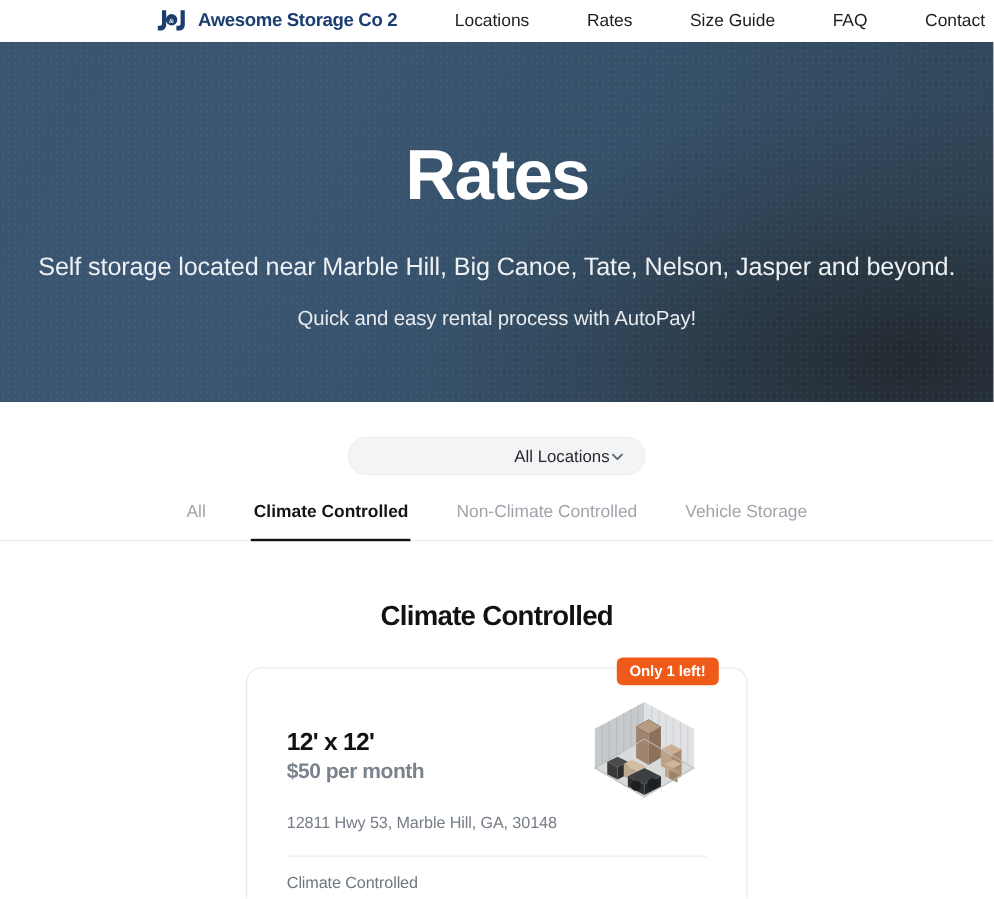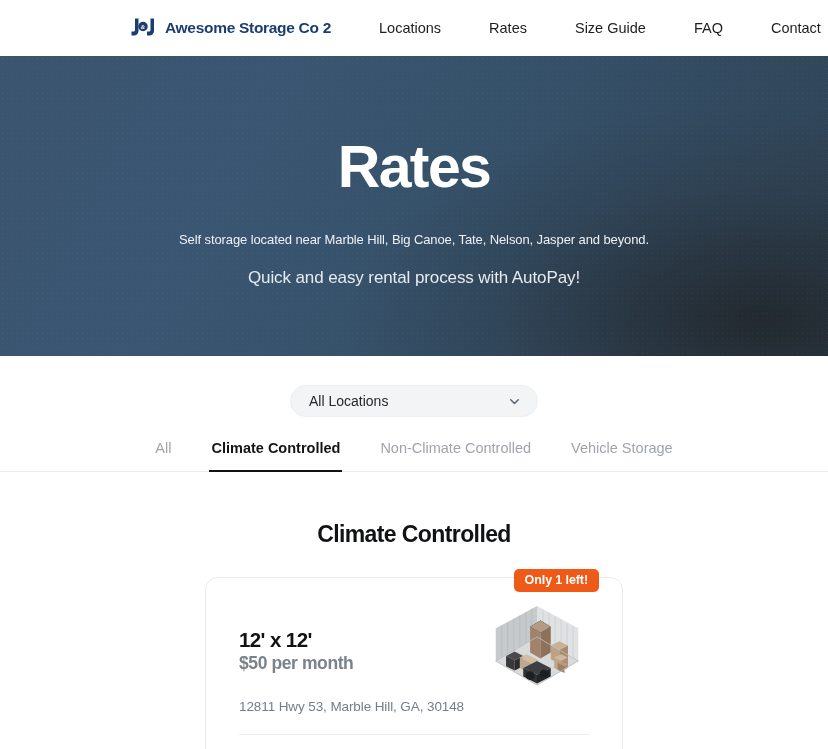--- a/index.html
+++ b/index.html
@@ -12,21 +12,21 @@
 
   body {
     font-family: "Liberation Sans", sans-serif;
     background: #ffffff;
     color: #1a1a1a;
     -webkit-font-smoothing: antialiased;
   }
 
   
   .site-header {
-    height: 56px;
+    height: 35px;
     background: #ffffff;
     display: flex;
     align-items: center;
     padding-left: 130px;
     position: relative;
     z-index: 5;
   }
 
   .brand {
     display: flex;
@@ -100,21 +100,21 @@
     margin-top: 81px;
     font-size: 59px;
     line-height: 1.05;
     font-weight: 700;
     color: #ffffff;
     letter-spacing: -1.6px;
   }
 
   .hero-sub-1 {
     margin-top: 33px;
-    font-size: 13px;
+    font-size: 21px;
     color: #eef1f4;
     font-weight: 400;
     letter-spacing: -0.1px;
   }
 
   .hero-sub-2 {
     margin-top: 21px;
     font-size: 17px;
     color: #e7ebef;
     font-weight: 400;
@@ -140,21 +140,21 @@
     border: 1px solid #eceef0;
     display: flex;
     align-items: center;
     justify-content: space-between;
     padding: 0 16px 0 0;
     cursor: pointer;
   }
 
   .location-select-label {
     flex: 1;
-    text-align: left;
+    text-align: right;
     font-size: 14px;
     color: #26282b;
     padding-left: 18px;
   }
 
   .chevron-down {
     width: 13px;
     height: 13px;
     flex: 0 0 auto;
     display: block;

